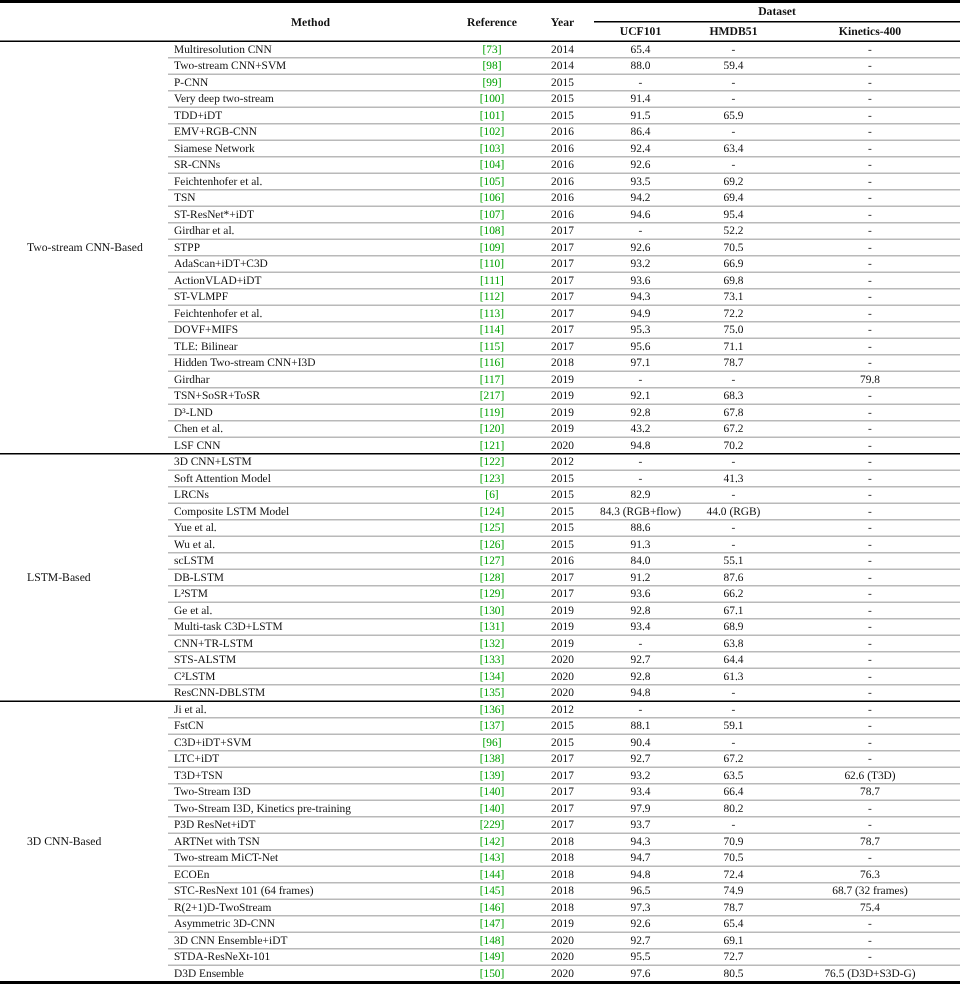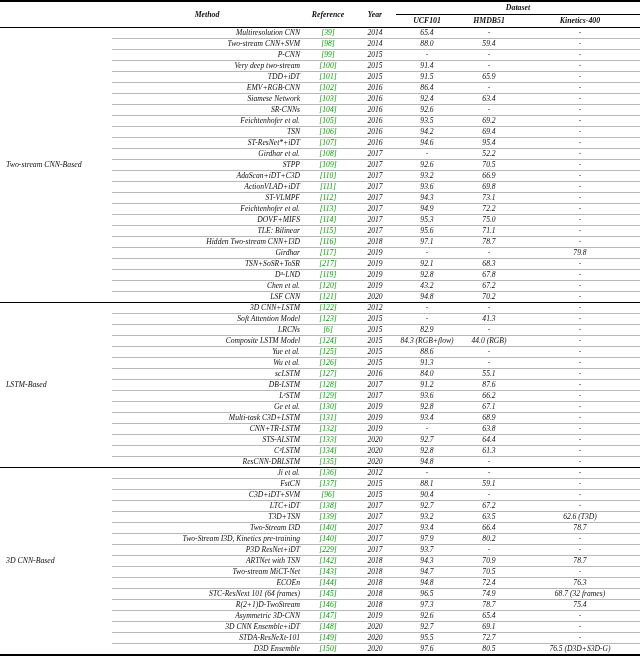--- a/index.html
+++ b/index.html
@@ -1,38 +1,38 @@
 <!DOCTYPE html>
 <html style="--cite: #00a000;"><head>
 <meta charset="utf-8">
 <style>
   html,body{margin:0;padding:0;}
   body{
     width:640px;height:664px;background:#ffffff;overflow:hidden;
     font-family:"Liberation Serif","DejaVu Serif",serif;color:#111;
   }
-  .page{width:509px;height:664px;background:#fff;font-style:italic;}
+  .page{width:509px;height:664px;background:#fff;}
   table.paper-table{
     width:640px;border-collapse:collapse;table-layout:fixed;
     border-top:2px solid #000;border-bottom:2px solid #000;
   }
   th,td{
     padding:0 2px;white-space:nowrap;overflow:hidden;
     font-size:7.6px;line-height:10px;height:10px;font-weight:normal;
   }
   thead th{font-weight:bold;font-size:7.8px;height:12px;line-height:12px;text-align:center;}
   thead th[rowspan]{vertical-align:middle;}
   th.dataset-head{border-bottom:1px solid #000;margin-top:12px;}
   thead tr:last-child th, thead th[rowspan], th.group-head{border-bottom:1px solid #000;}
   th.group-head{border-bottom:1px solid #000;}
   tbody td{border-bottom:1px solid #b9b9b9;text-align:center;vertical-align:middle;}
-  td.method{text-align:right;padding-left:4px;}
+  td.method{text-align:left;padding-left:4px;}
   td.ref{color:var(--cite,#00a000);}
   td.group-cell{
-    text-align:left;padding-left:6px;vertical-align:middle;
+    text-align:left;padding-left:18px;vertical-align:middle;
     border-bottom:1px solid #000;font-size:7.8px;white-space:nowrap;
   }
   tr.group-end td{border-bottom:1px solid #000;}
 </style>
 </head>
 <body>
 
 <div class="page">
   <table class="paper-table">
     <colgroup>
@@ -55,21 +55,21 @@
       <tr>
         <th>UCF101</th>
         <th>HMDB51</th>
         <th>Kinetics-400</th>
       </tr>
     </thead>
     <tbody>
         <tr>
           <td rowspan="25" class="group-cell">Two-stream CNN-Based</td>
           <td class="method">Multiresolution CNN</td>
-          <td class="ref">[39]</td>
+          <td class="ref">[73]</td>
           <td class="year">2014</td>
           <td class="val">65.4</td>
           <td class="val">-</td>
           <td class="val">-</td>
         </tr>
         <tr>
           <td class="method">Two-stream CNN+SVM</td>
           <td class="ref">[98]</td>
           <td class="year">2014</td>
           <td class="val">88.0</td>

